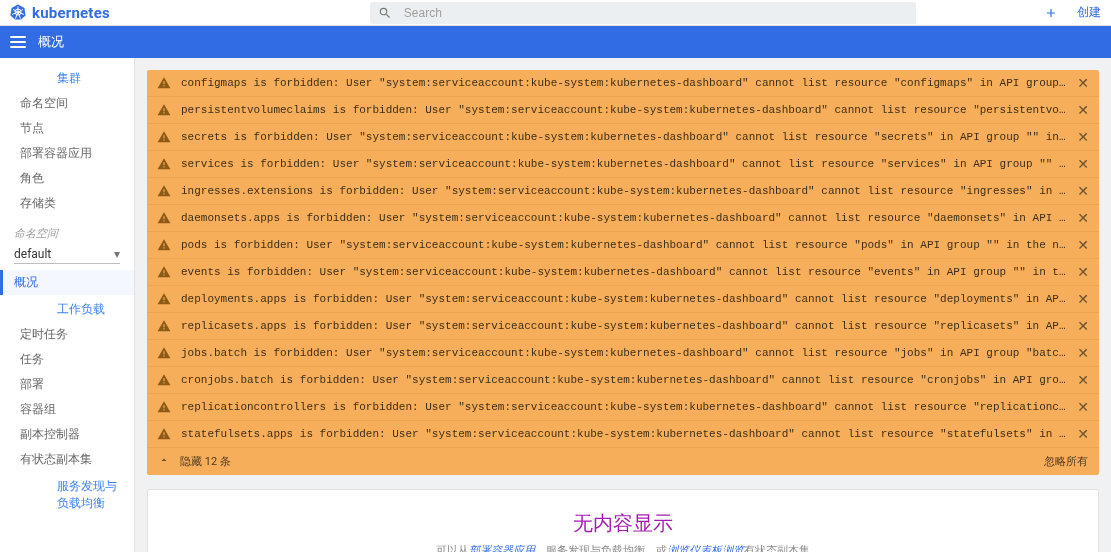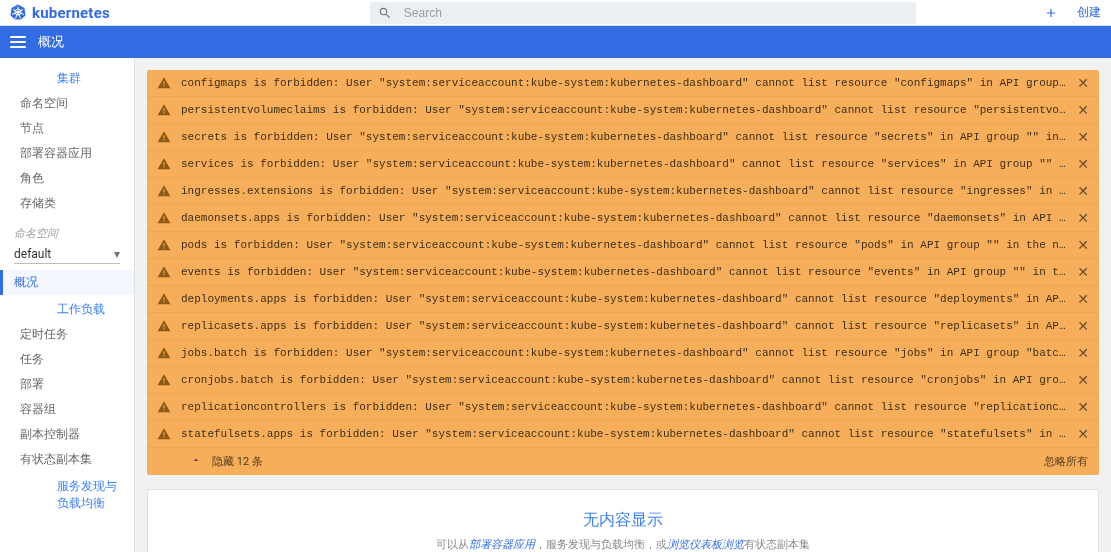--- a/index.html
+++ b/index.html
@@ -178,43 +178,42 @@
     width:14px; height:14px;
     flex:0 0 14px;
   }
   .warnfooter {
     display:flex;
     align-items:flex-start;
     padding:6px 11px;
     gap:10px;
     font-size:11px;
     color:#4d3a1f;
-    margin-left:32px;
   }
   .warnfooter .chevup {
     color:#6b5030;
     cursor:pointer;
   }
   .warnfooter .dismissall {
     margin-left:auto;
     cursor:pointer;
   }
   .card {
     background:#fff;
     margin-top:14px;
     border:1px solid var(--border);
     border-radius:2px;
     padding:20px 10px 8px 10px;
     text-align:center;
   }
   .card h2 {
     margin:0 0 6px 0;
-    font-size:16px;
+    font-size:20px;
     font-weight:400;
-    color:#3b82f6;
+    color:#a21caf;
   }
   .card .sub {
     font-size:11px;
     color:#888;
     white-space:nowrap;
     overflow:hidden;
   }
   .card .sub a { color: var(--header-blue); text-decoration:none;font-style:italic; }
   svg { display:block; }
 </style>

